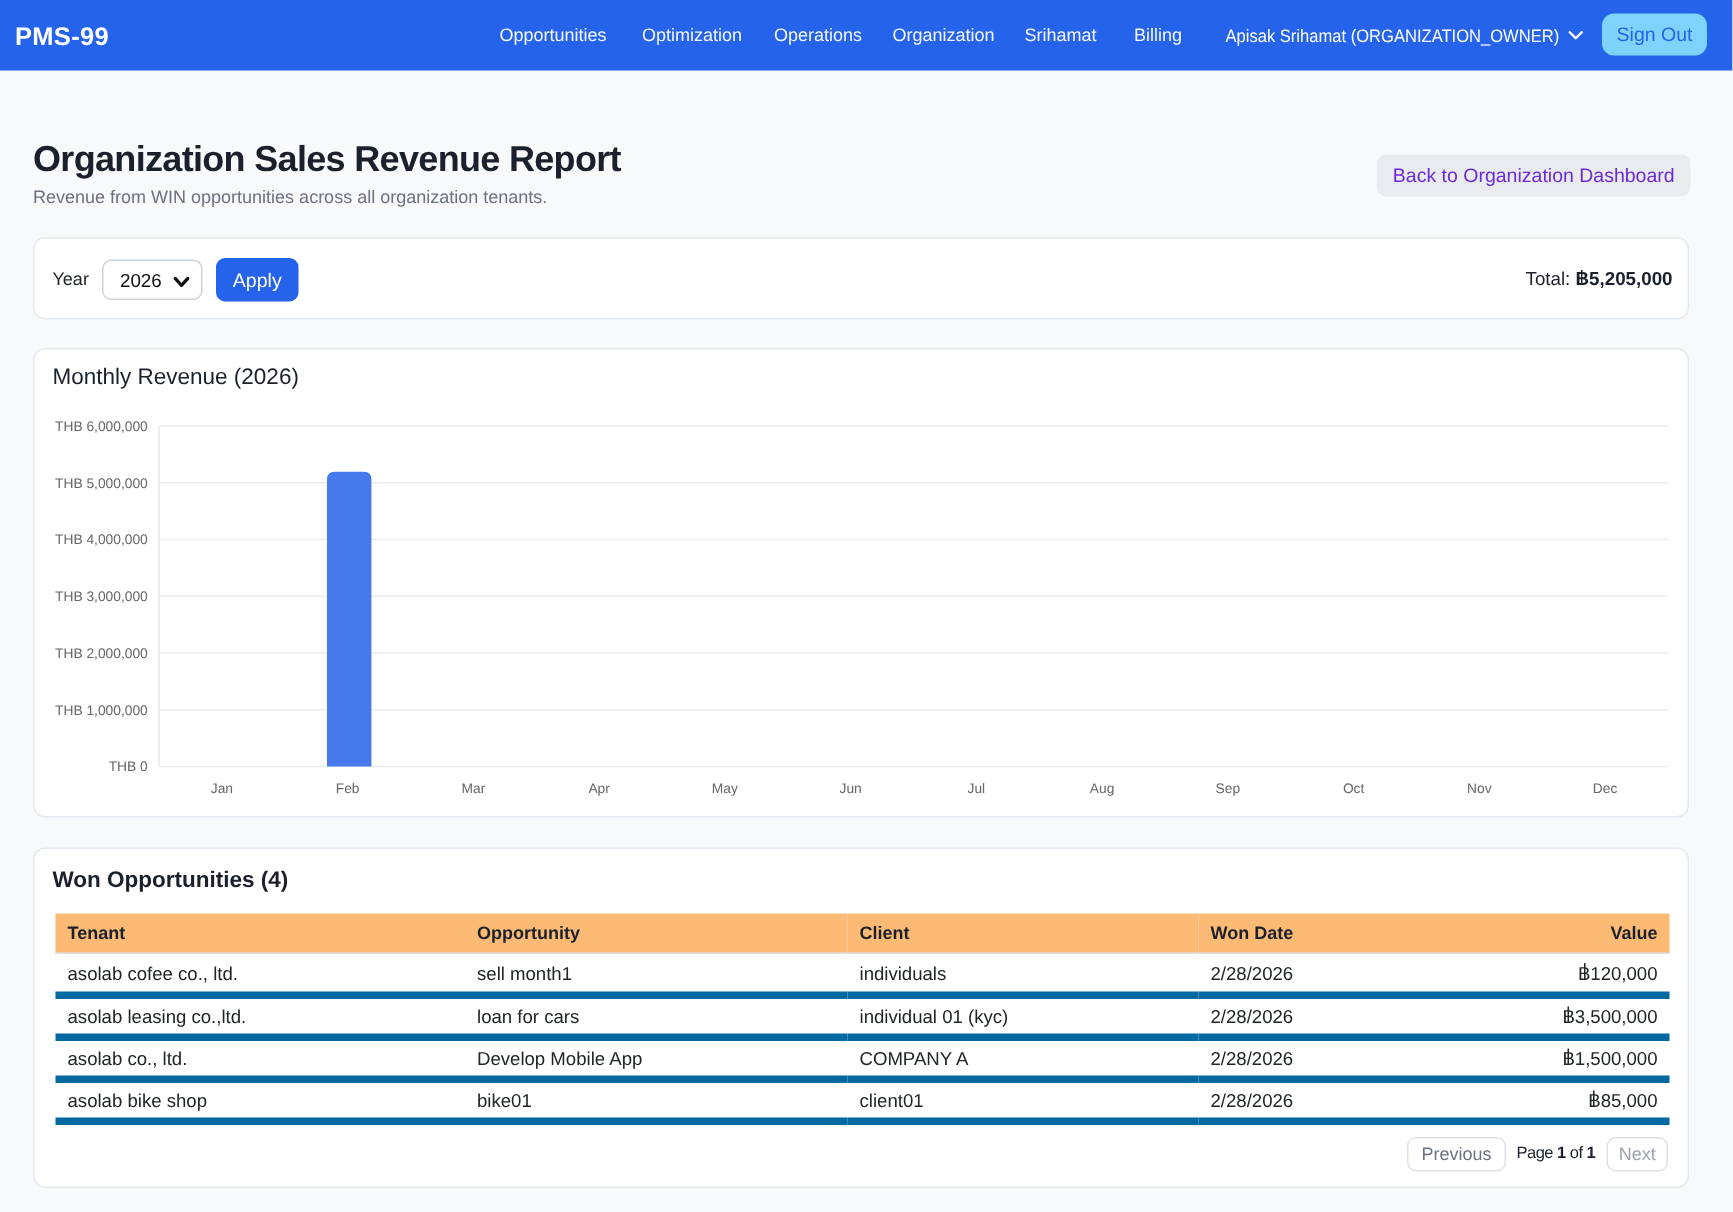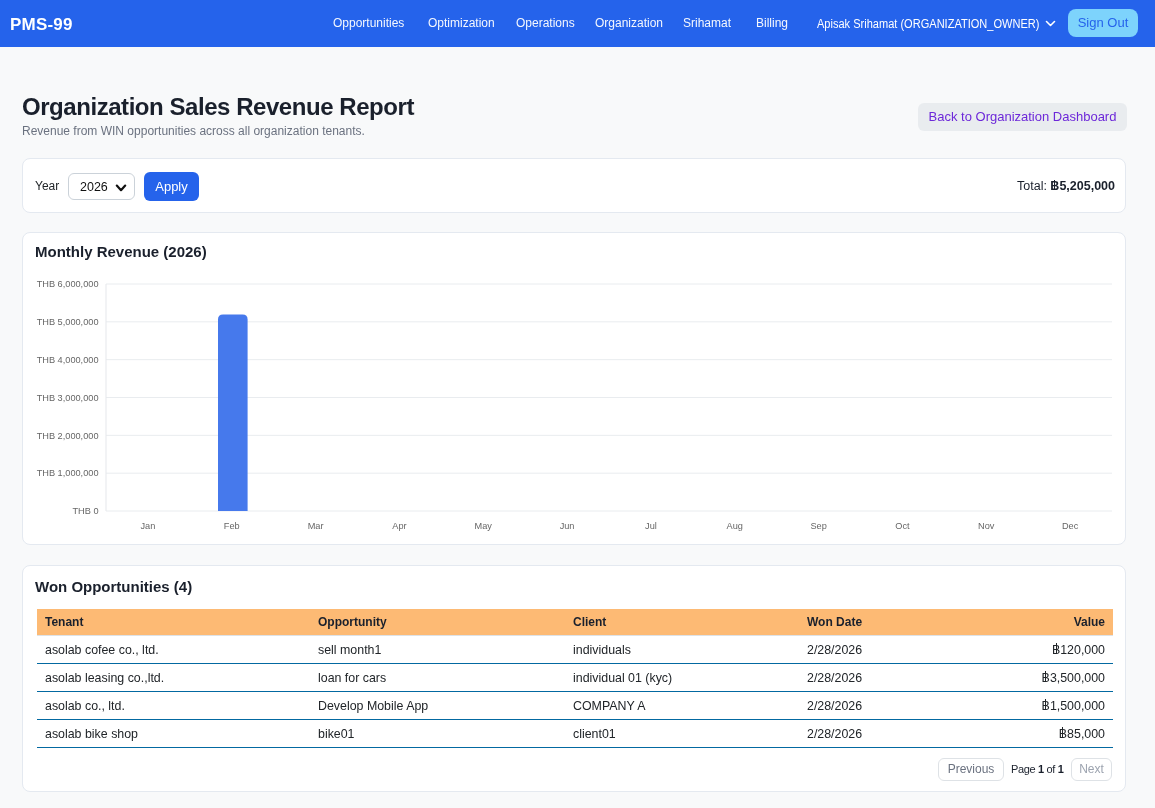--- a/index.html
+++ b/index.html
@@ -28,27 +28,27 @@
 
 
 #yearlab { position:absolute; left:12px; top:20px; font-size:12px; color:#212529; line-height:14px; }
 #sel { position:absolute; left:45px; top:14px; width:67px; height:27px; border:1px solid #cbd2d9; border-radius:6px; background:#fff; }
 #sel .v { position:absolute; left:11px; top:6px; font-size:12.5px; color:#111; }
 #sel svg { position:absolute; right:7px; top:8px; }
 #applybtn { position:absolute; left:121px; top:13px; width:55px; height:29px; background:#2563eb; border-radius:6px; color:#fff; font-size:13px; text-align:center; line-height:29px; }
 #total { position:absolute; right:10px; top:20px; font-size:12.5px; color:#1a202c; line-height:14px; }
 
 
-#ctitle { position:absolute; left:12px; top:11px; font-size:15px; font-weight:bold; color:#1a202c; line-height:15px; }
+#ctitle { position:absolute; left:12px; top:11px; font-size:15px; font-weight:normal; color:#1a202c; line-height:15px; }
 
 
 #ttitle { position:absolute; left:12px; top:13px; font-size:15px; font-weight:bold; color:#1a202c; line-height:15px; }
 table { border-collapse:collapse; position:absolute; left:14px; top:42.5px; width:1076px; table-layout:fixed; }
 th { font-size:12px; font-weight:bold; color:#1a202c; text-align:left; background:#fdba74; height:27px; padding:0 8px; border-bottom:1px solid #dee2e6; }
-td { font-size:12.4px; color:#212529; height:28px; padding:0 8px; border-bottom:1px solid #0369a1;margin-top:16px; }
+td { font-size:12.4px; color:#212529; height:28px; padding:0 8px; border-bottom:5px solid #0369a1;margin-top:16px; }
 th.r, td.r { text-align:right; }
 .bt { position:relative; display:inline-block; }
 .bt i { position:absolute; left:3.6px; top:0.5px; bottom:3px; width:1px; background:currentColor; font-style:normal; }
 #pgrow { position:absolute; top:192px; left:0; width:1090px; height:23px; }
 .pgbtn { position:absolute; top:0; height:23px; background:#fff; border:1px solid #dee2e6; border-radius:6px; font-size:12px; color:#6b7280; text-align:center; line-height:21px; }
 #prevb { left:915px; width:66px; }
 #nextb { left:1048px; width:41px; color:#9ca3af; }
 #pginfo { position:absolute; left:988px; top:5px; width:52px; font-size:11px; color:#1a202c; text-align:center; letter-spacing:-0.35px; white-space:nowrap; }
 #pginfo b { letter-spacing:-0.35px; }
 </style>

